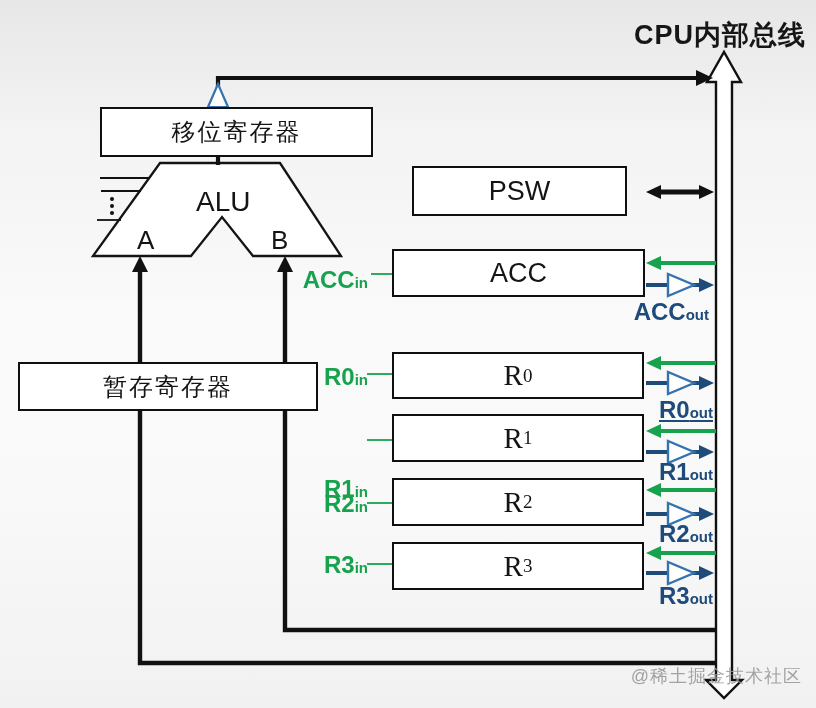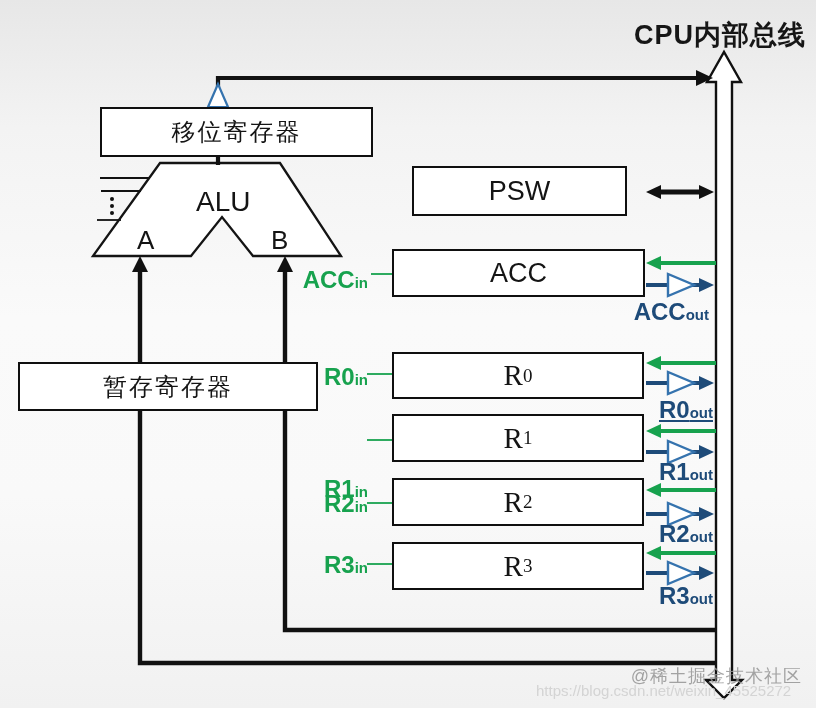--- a/index.html
+++ b/index.html
@@ -185,16 +185,15 @@
   <div class="lbl port port-out" style="right:103px;top:458px;text-align:right;">
     <span>R1</span><span class="psub">out</span>
   </div>
   <div class="lbl port port-out" style="right:103px;top:520px;text-align:right;">
     <span>R2</span><span class="psub">out</span>
   </div>
   <div class="lbl port port-out" style="right:103px;top:582px;margin-left:8px;">
     <span>R3</span><span class="psub">out</span>
   </div>
 
-  <div class="lbl wm2">https://blog.csdn.net/weixin_45525272</div>
   <div class="lbl wm1">@稀土掘金技术社区</div>
 
 </div>
 
 </body></html>

